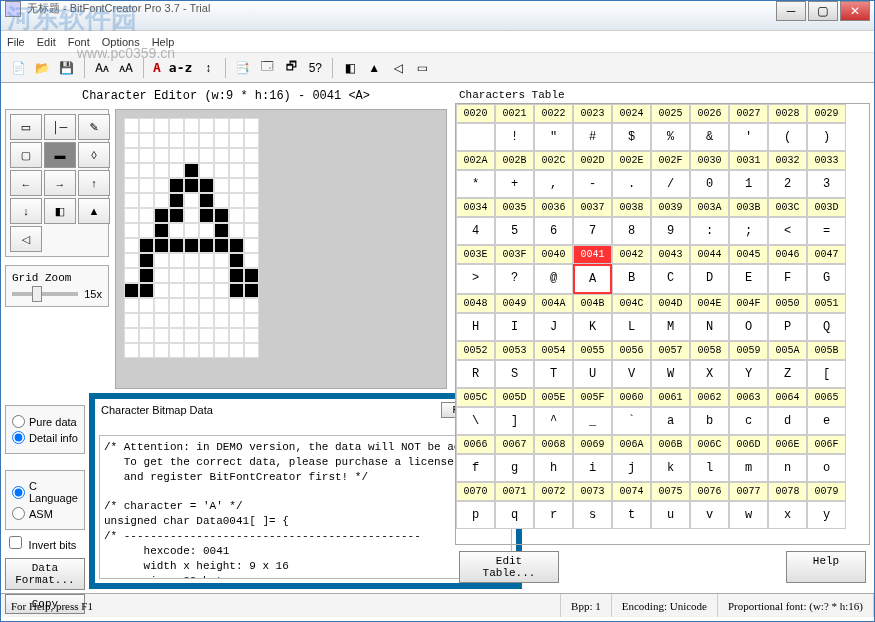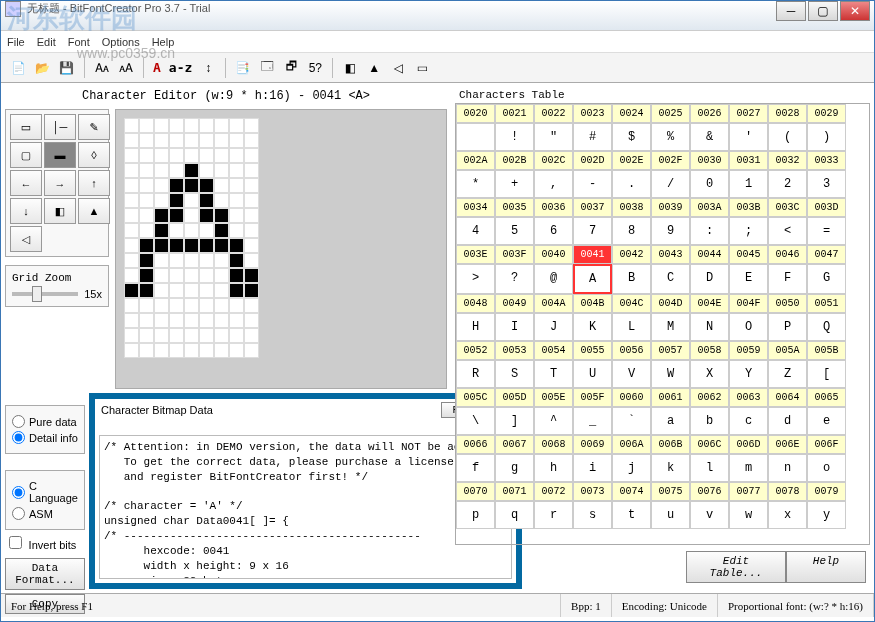--- a/index.html
+++ b/index.html
@@ -41,21 +41,21 @@
 .bitmap-data { flex: 1; border: 6px solid #0369a1; display: flex; flex-direction: column; gap: 14px; }
 .bd-head { display: flex; align-items: center; padding: 3px 6px; gap: 8px; font-family: "Courier New", monospace; }
 .bd-text { flex: 1; background: #fff; border: 1px solid #bbb; margin: 0 4px 4px 4px; padding: 4px; font-family: "Courier New", monospace; font-size: 11px; white-space: pre; overflow: auto; line-height: 1.35; }
 .char-table-title { font-family: "Courier New", monospace; padding: 2px 4px; }
 .char-table-wrap { flex: 1; border: 1px solid #aaa; overflow: auto; position: relative; }
 .ct { display: grid; grid-template-columns: repeat(10, 39px); }
 .ct-hdr { background: #ffffcc; border: 1px solid #ccc; text-align: center; font-family: "Courier New", monospace; font-size: 10px; padding: 3px 0; }
 .ct-hdr.sel { background: #f33; color: #fff; }
 .ct-cell { border: 1px solid #ccc; text-align: center; font-family: "Courier New", monospace; font-size: 12px; padding: 6px 0; background: #fff; }
 .ct-cell.sel { border: 2px solid #f33; }
-.table-btns { display: flex; justify-content: flex-end; padding: 6px 4px; font-style: italic; }
+.table-btns { display: flex; justify-content: space-between; padding: 6px 4px; }
 .statusbar { height: 24px; border-top: 1px solid #aaa; display: flex; align-items: center; background: #f4f4f4; }
 .sb-cell { padding: 0 10px; border-right: 1px solid #ccc; height: 100%; display: flex; align-items: center; font-family: Liberation Serif, serif; }
 .sb-cell:first-child { flex: 1; }
 .watermark { position: absolute; top: 0; left: 6px; font-size: 26px; font-weight: bold; color: rgba(80,140,200,.35); pointer-events: none; z-index: 100; font-family: "Microsoft YaHei", sans-serif; }
 .watermark2 { position: absolute; top: 44px; left: 76px; font-size: 14px; color: rgba(100,100,100,.45); pointer-events: none; z-index: 100; }
 </style>
 </head>
 <body>
 
 <div class="watermark">河东软件园</div>

